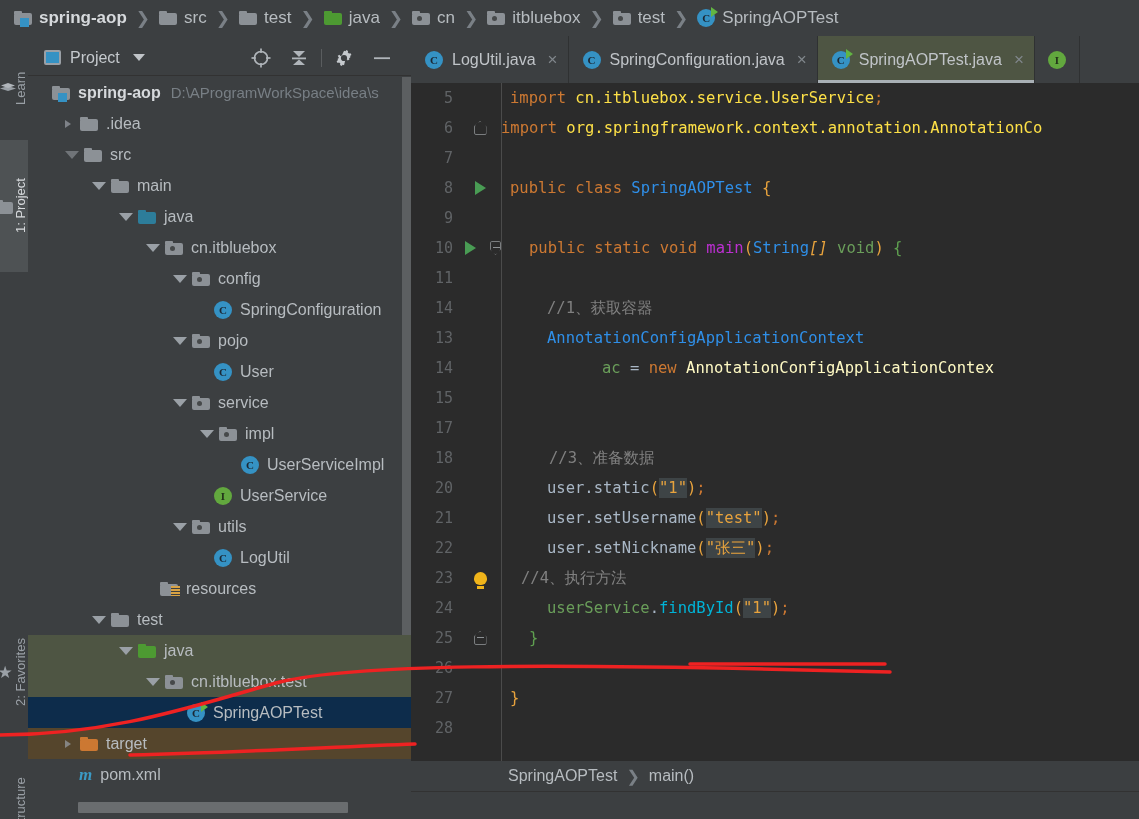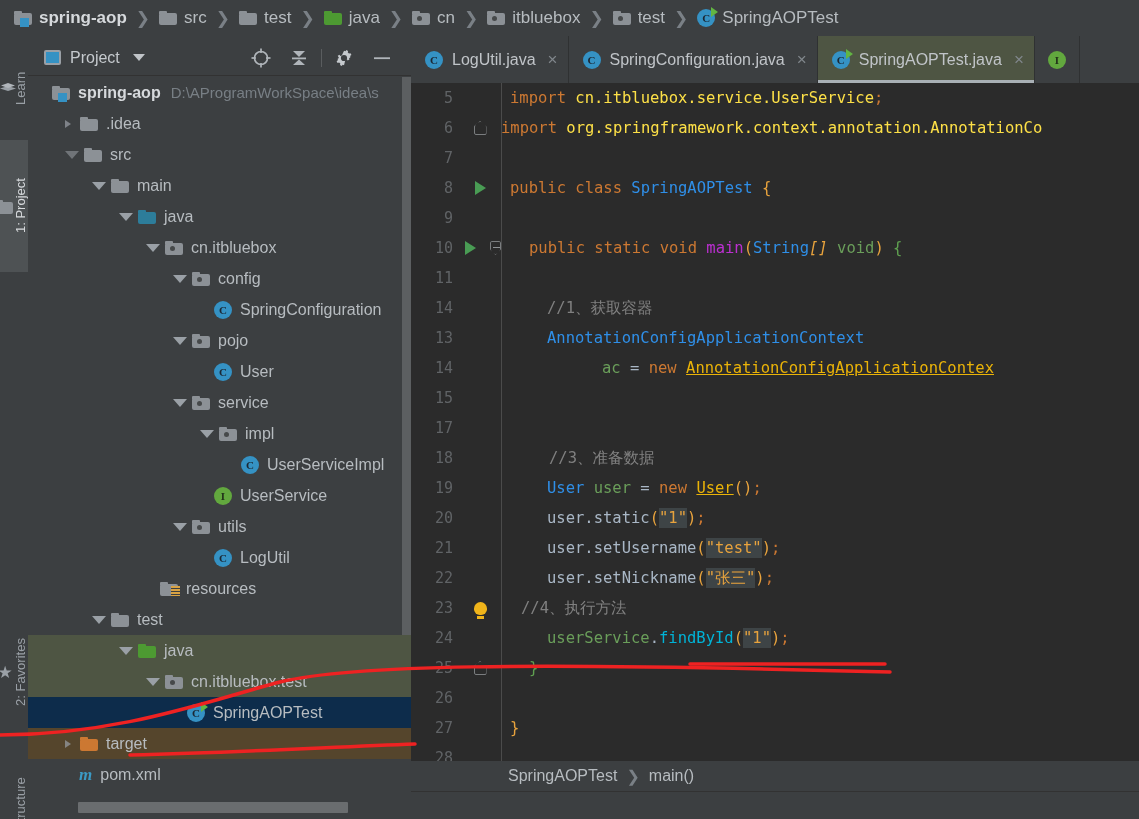--- a/index.html
+++ b/index.html
@@ -110,21 +110,21 @@
   .foldmark .sh { position: absolute; inset: 0; border: 1px solid #7a7d7f; }
   .foldmark.down .sh { border-radius: 2px 2px 6px 6px; clip-path: polygon(0 0,100% 0,100% 60%,50% 100%,0 60%); }
   .foldmark.up   .sh { border-radius: 6px 6px 2px 2px; clip-path: polygon(50% 0,100% 40%,100% 100%,0 100%,0 40%); }
   .foldmark .mn { position: absolute; left: 3px; top: 6px; width: 7px; height: 1px; background: #8d9194; }
 
   
   .kw   { color: #cc7832; }
   .cls  { color: #2f8fe8; }
   .cls2 { color: #fde047; }
   .purple { color: #bb2fd0; }
-  .magenta { color: #eab308; text-decoration: underline; }
+  .magenta { color: #fef9c3; }
   .methc{ color: #00b3d7; }
   .ident{ color: #a9b7c6; }
   .local{ color: #6a9e5a; }
   .str  { color: #e8a33d; }
   .cmt  { color: #808080; }
   .sem  { color: #cc7832; }
   .paren{ color: #e8a33d; }
   .brace{ color: #e8a33d; }
   .gbrace { color: #5fa050; }
   .hl   { background: #3e4446; padding: 1px 0; }
@@ -584,25 +584,20 @@
         <span class="gutter"></span>
         <span class="codetxt"></span>
       </div>
 
       <div class="crow">
         <span class="lnum">18</span>
         <span class="gutter"></span>
         <span class="codetxt" style="padding-left:48px"><span class="cmt">//3、准备数据</span></span>
       </div>
 
-      <div class="crow">
-        <span class="lnum">19</span>
-        <span class="gutter"></span>
-        <span class="codetxt" style="padding-left:46px"><span class="cls">User</span> <span class="local">user</span> <span class="ident">=</span> <span class="kw">new</span> <span class="magenta">User</span><span class="paren">()</span><span class="sem">;</span></span>
-      </div>
 
       <div class="crow">
         <span class="lnum">20</span>
         <span class="gutter"></span>
         <span class="codetxt" style="padding-left:46px"><span class="ident">user</span><span class="ident">.</span><span class="ident">static</span><span class="paren">(</span><span class="str hl">"1"</span><span class="paren">)</span><span class="sem">;</span></span>
       </div>
 
       <div class="crow">
         <span class="lnum">21</span>
         <span class="gutter"></span>

